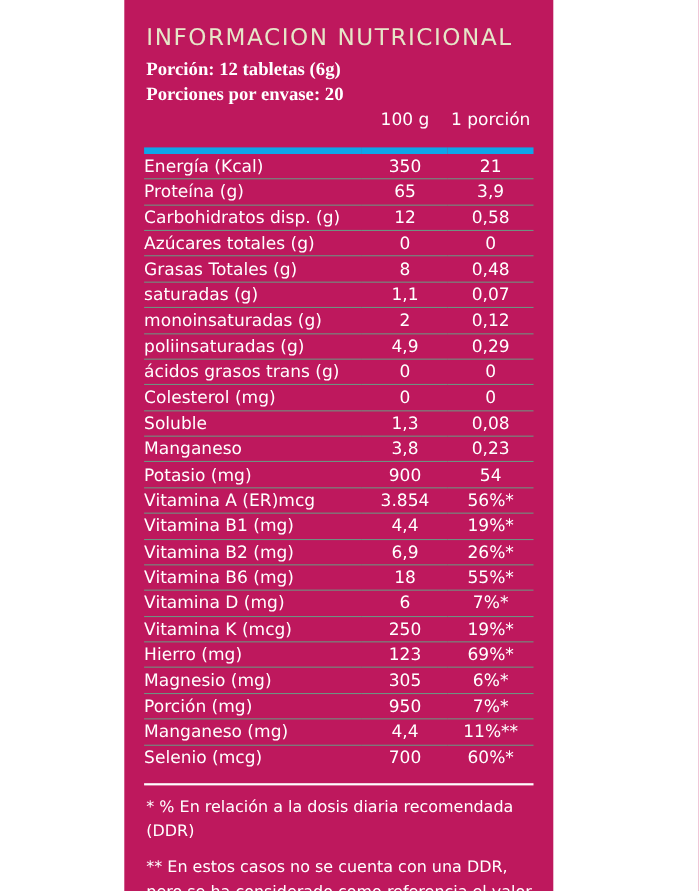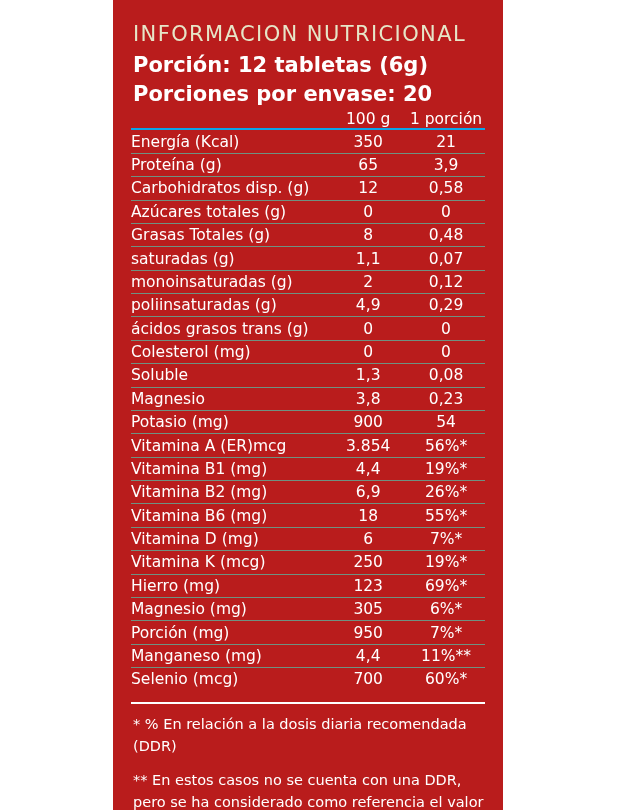--- a/index.html
+++ b/index.html
@@ -12,76 +12,77 @@
     height: 810px;
     font-family: "DejaVu Sans", sans-serif;
     overflow: hidden;
   }
   .panel {
     position: absolute;
     left: 113px;
     top: 0;
     width: 390px;
     height: 810px;
-    background: #b91c1c;
+    background: #be185d;
     color: #ffffff;
     box-sizing: border-box;
     padding: 0;
   }
   .inner {
     position: relative;
     width: 100%;
     height: 100%;
     padding: 22px 18px 10px 18px;
     box-sizing: border-box;
   }
   .title {
     font-size: 21px;
     letter-spacing: 1.4px;
     color: #e6e6c8;
     font-weight: 400;
     margin: 0 0 6px 2px;
     white-space: nowrap;
   }
   .subline {
-    font-size: 21px;
+    font-size: 17px;
     font-weight: bold;
     color: #ffffff;
     margin: 0 0 1px 2px;
     line-height: 1.32;
+    font-family: Liberation Serif, serif;
   }
   table.nutri {
     width: 100%;
     border-collapse: collapse;
     font-size: 15.5px;
     color: #ffffff;
     margin-top: 2px;
   }
   table.nutri th, table.nutri td {
     padding: 0;
     font-weight: normal;
     vertical-align: bottom;
   }
   table.nutri thead th {
     font-size: 15.5px;
     text-align: center;
-    padding-bottom: 0;
+    padding-bottom: 16px;
   }
   table.nutri thead th.blank {
     text-align: left;
   }
   col.c-name { width: 56%; }
   col.c-100 { width: 22%; }
   col.c-por { width: 22%; }
   table.nutri tbody td {
     padding: 2.2px 0 2.2px 0;
     border-top: 1px solid #6f9181;
   }
   table.nutri tbody tr:first-child td {
-    border-top: 2px solid #0ea5e9;
+    border-top: 6px solid #0ea5e9;
   }
   td.name { text-align: left; padding-left: 4px; }
   td.num { text-align: center; }
   .foot {
     margin-top: 12px;
     border-top: 2px solid #ffffff;
     padding-top: 10px;
     font-size: 14.5px;
     line-height: 1.5;
     color: #ffffff;
@@ -166,21 +167,21 @@
           <td class="name">Colesterol (mg)</td>
           <td class="num">0</td>
           <td class="num">0</td>
         </tr>
         <tr>
           <td class="name">Soluble</td>
           <td class="num">1,3</td>
           <td class="num">0,08</td>
         </tr>
         <tr>
-          <td class="name">Magnesio</td>
+          <td class="name">Manganeso</td>
           <td class="num">3,8</td>
           <td class="num">0,23</td>
         </tr>
         <tr>
           <td class="name">Potasio (mg)</td>
           <td class="num">900</td>
           <td class="num">54</td>
         </tr>
         <tr>
           <td class="name">Vitamina A (ER)mcg</td>

